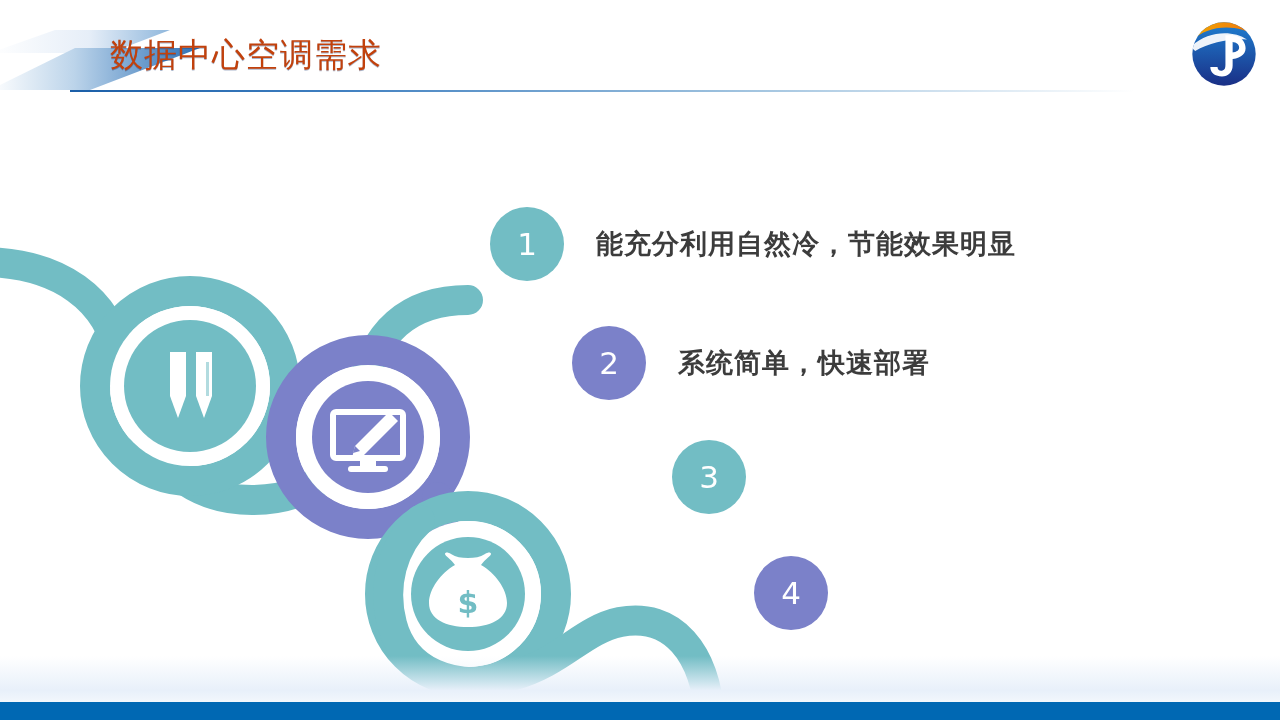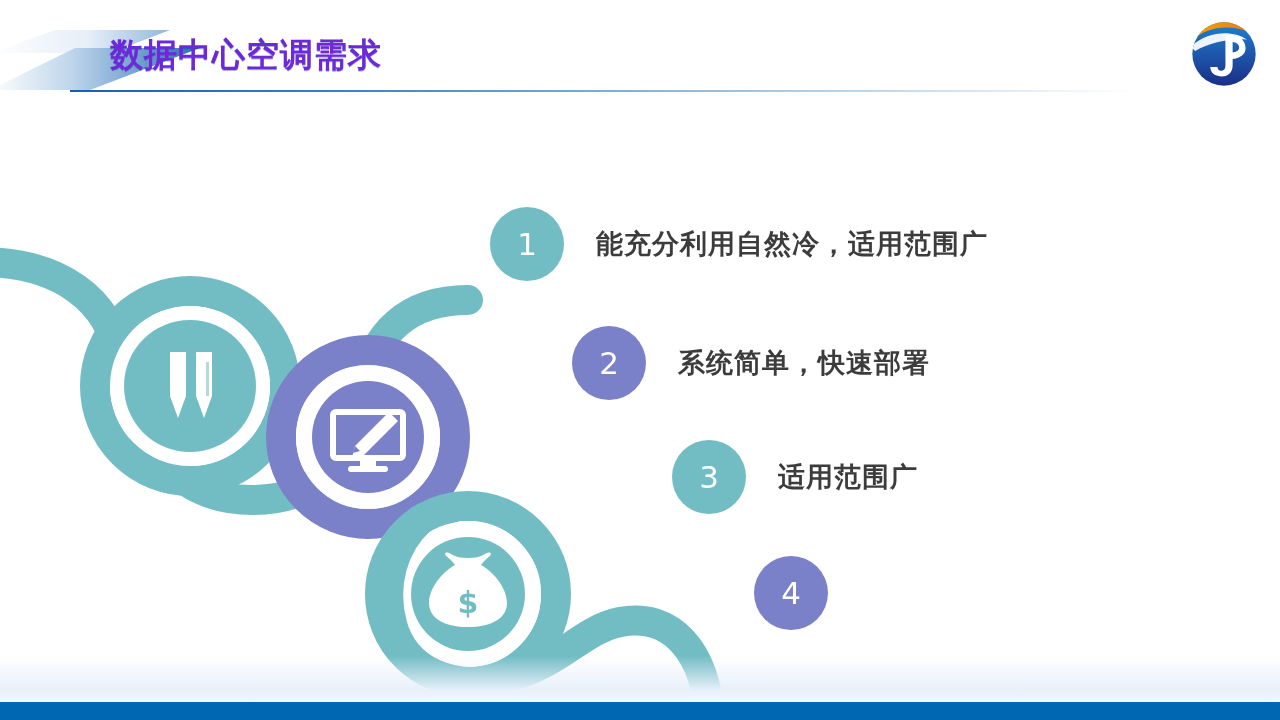--- a/index.html
+++ b/index.html
@@ -30,22 +30,22 @@
   .hdr-rule {
     position: absolute;
     left: 70px; top: 90px;
     width: 1065px; height: 2px;
     background: linear-gradient(to right, #1b5fa8 0%, #3f7fc0 25%, #9dc1de 62%, rgba(200,220,238,0) 100%);
   }
   .slide-title {
     position: absolute;
     left: 110px; top: 33px;
     font-size: 33px;
-    font-weight: bold;
-    color: #6d28d9;
+    font-weight: normal;
+    color: #c2410c;
     letter-spacing: 1px;
     text-shadow: 0 1px 0 rgba(13,50,110,0.35);
     white-space: nowrap;
   }
   .logo {
     position: absolute;
     right: 20px; top: 18px;
     width: 72px; height: 72px;
   }
 
@@ -197,31 +197,30 @@
         <path d="M0,40 C18,6 82,4 104,36 L104,-10 L0,-10 Z" fill="url(#lgOrange)"></path>
         <path d="M4,40 C26,18 62,16 82,30 C60,28 30,34 10,46 Z" fill="#ffffff" opacity="0.92"></path>
       </g>
       <path d="M60,24 C74,24 80,34 80,42 C80,52 70,57 58,57 L58,48 C66,48 71,46 71,41 C71,36 66,33 58,33 L58,24 Z" fill="#ffffff"></path>
       <path d="M52,24 h10 v42 C62,78 52,84 40,80 C34,78 31,73 31,68 h10 c0,4 3,6 7,5 C51,72 52,70 52,65 Z" fill="#ffffff"></path>
     </svg>
   </div>
 
   <div class="bullet b1">
     <div class="bullet-num teal">1</div>
-    <div class="bullet-text">能充分利用自然冷，适用范围广</div>
+    <div class="bullet-text">能充分利用自然冷，节能效果明显</div>
   </div>
 
   <div class="bullet b2">
     <div class="bullet-num purple">2</div>
     <div class="bullet-text">系统简单，快速部署</div>
   </div>
 
   <div class="bullet b3">
     <div class="bullet-num teal">3</div>
-    <div class="bullet-text">适用范围广</div>
   </div>
 
   <div class="bullet b4">
     <div class="bullet-num purple">4</div>
   </div>
 
   <div class="bottom-fade"></div>
   <div class="bottom-bar"></div>
 
 </div>

